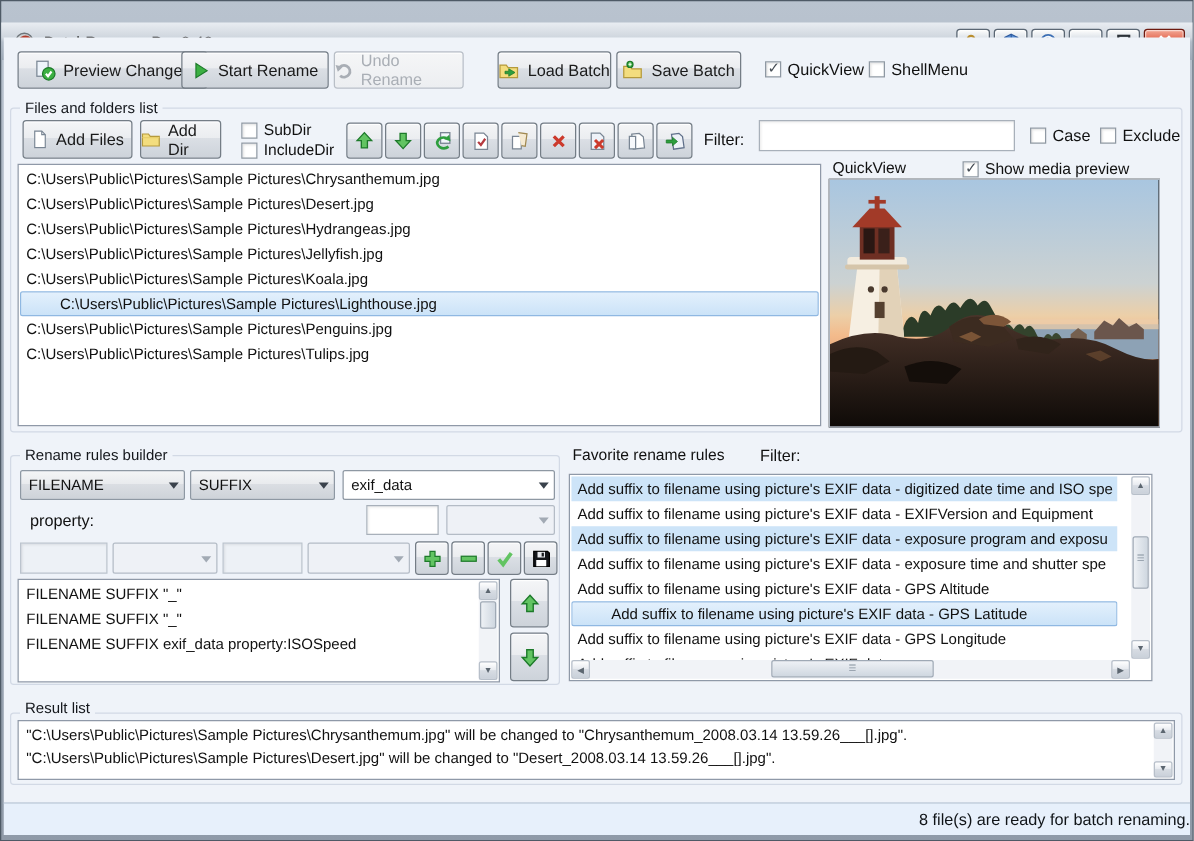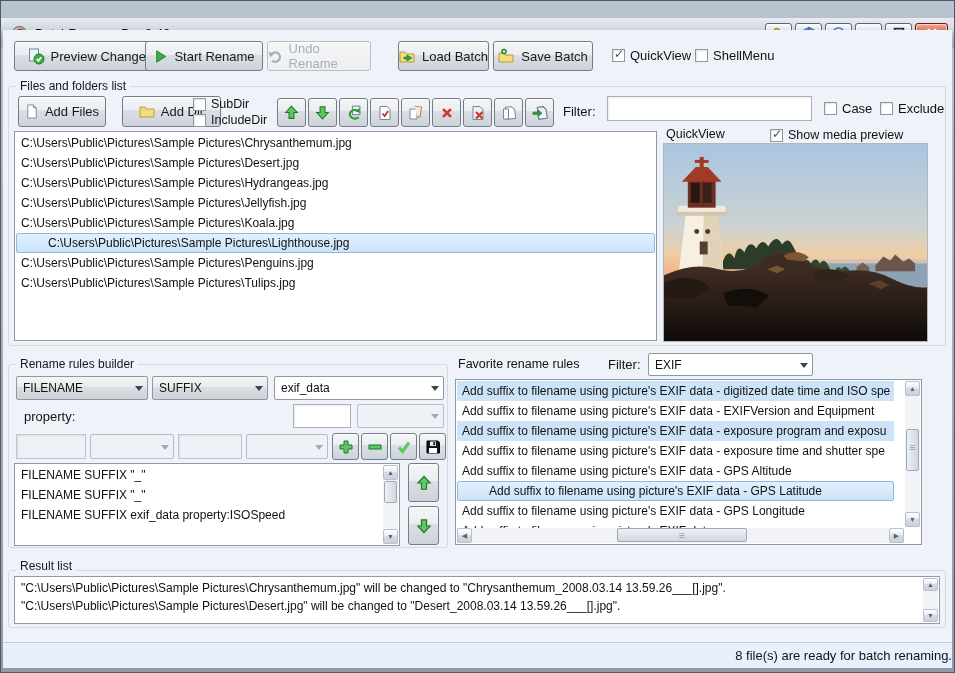--- a/index.html
+++ b/index.html
@@ -186,21 +186,21 @@
   <div class="group" style="left:8px;top:86px;width:938px;height:260px;"></div>
   <span class="glabel" style="left:16px;top:79px;">Files and folders list</span>
 
   <div class="btn" style="left:18px;top:96px;width:88px;height:31px;font-size:13px;">
     <svg width="14" height="15" viewBox="0 0 14 16">
         <path d="M2.5 1 h6 l3 3 v11 h-9 Z" fill="#fff" stroke="#7a8694"></path>
         <path d="M8.5 1 v3 h3" fill="none" stroke="#7a8694"></path>
       </svg>
     <span>Add Files</span>
   </div>
-  <div class="btn" style="left:112px;top:96px;width:99px;height:31px;font-size:13px;margin-left:10px;">
+  <div class="btn" style="left:112px;top:96px;width:65px;height:31px;font-size:13px;">
     <svg width="16" height="14" viewBox="0 0 16 14">
         <path d="M1 2 h5 l1.5 2 H15 v8 H1 Z" fill="#f3dd7e" stroke="#b59a3c"></path>
         <path d="M1 5 h14" stroke="#e8cf6a"></path>
       </svg>
     <span>Add Dir</span>
   </div>
   <div class="cbg" style="left:193px;top:97px;font-size:12.5px;">
     <span class="cb" id="cb-subdir"></span>
     <span>SubDir</span>
   </div>
@@ -412,24 +412,20 @@
       </svg>
   </div>
   <div class="btn" style="left:408px;top:506px;width:31px;height:39px;">
     <svg width="18" height="18" viewBox="0 0 16 16">
         <polygon points="8,14 2.5,8 5.7,8 5.7,2.5 10.3,2.5 10.3,8 13.5,8" fill="#62c462" stroke="#1d7a2a"></polygon>
       </svg>
   </div>
 
   <span style="position:absolute;left:458px;top:357px;font-size:12.5px;">Favorite rename rules</span>
   <span style="position:absolute;left:608px;top:357px;font-size:13px;">Filter:</span>
-  <div class="combo white" style="left:648px;top:353px;width:165px;height:23px;">
-    <span class="ctext">EXIF</span>
-      <span class="carr"></span>
-  </div>
   <div class="listbox" style="left:455px;top:379px;width:467px;height:166px;padding:1px;">
     <div id="fav-list" style="margin-right:26px;height:148px;overflow:hidden;">
         <div class="lrow hl">Add suffix to filename using picture's EXIF data - digitized date time and ISO spe</div>
         <div class="lrow ">Add suffix to filename using picture's EXIF data - EXIFVersion and Equipment</div>
         <div class="lrow hl">Add suffix to filename using picture's EXIF data - exposure program and exposu</div>
         <div class="lrow ">Add suffix to filename using picture's EXIF data - exposure time and shutter spe</div>
         <div class="lrow ">Add suffix to filename using picture's EXIF data - GPS Altitude</div>
         <div class="lrow sel">Add suffix to filename using picture's EXIF data - GPS Latitude</div>
         <div class="lrow ">Add suffix to filename using picture's EXIF data - GPS Longitude</div>
         <div class="lrow ">Add suffix to filename using picture's EXIF data -</div>

